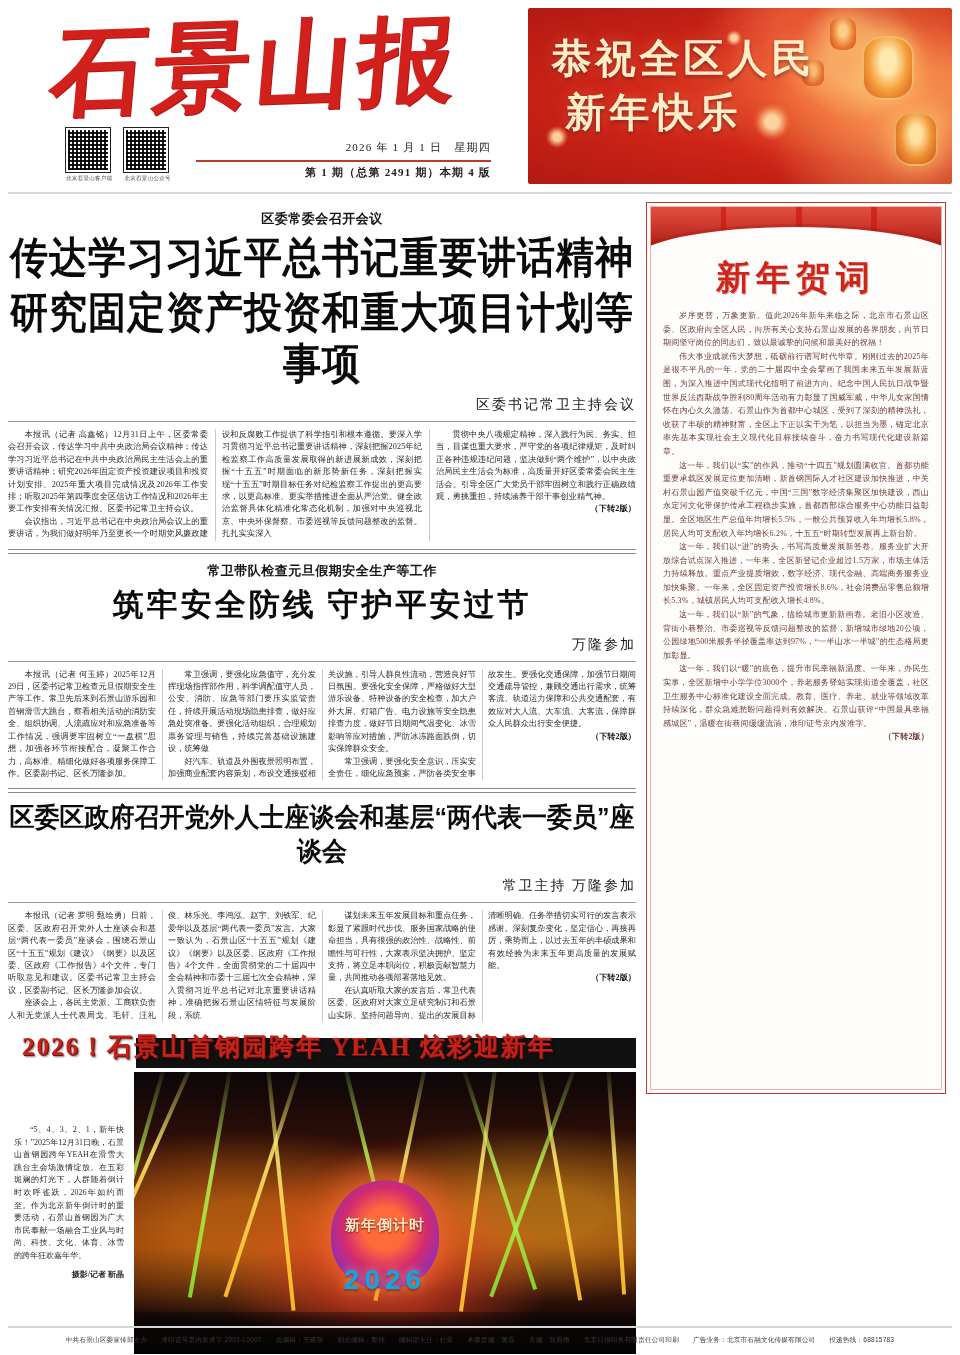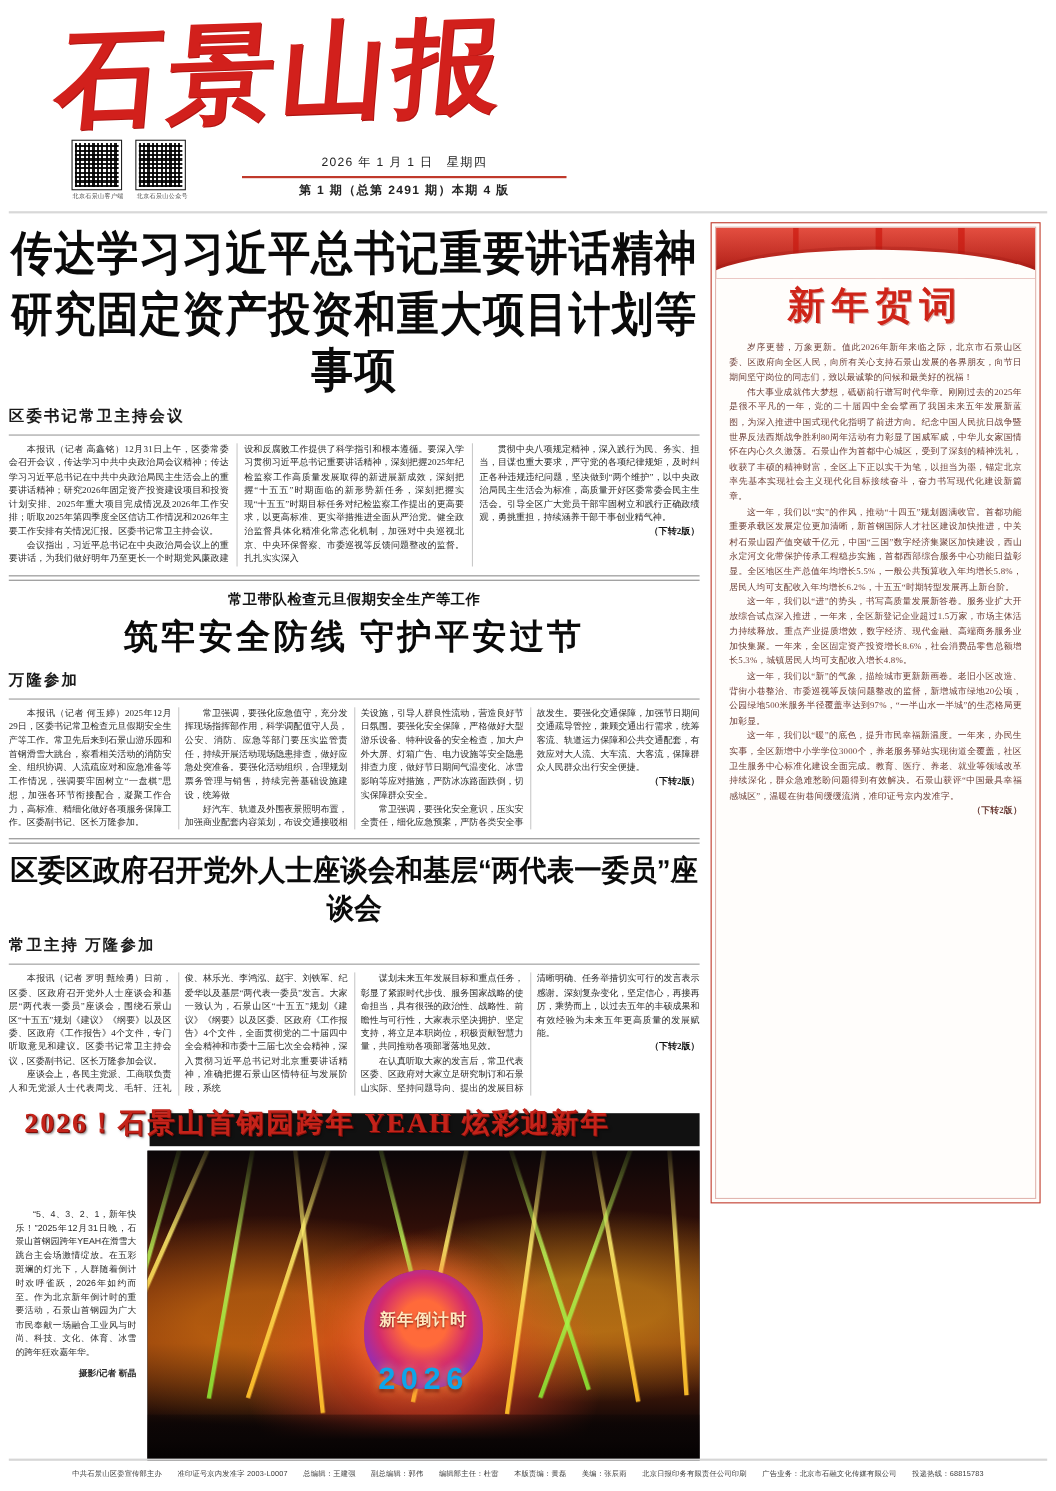--- a/index.html
+++ b/index.html
@@ -23,22 +23,22 @@
     white-space:nowrap;
   }
   .qr-block{position:absolute;left:66px;top:128px;display:flex;gap:12px;}
   .qr-item{text-align:center;}
   .qr-img{width:40px;height:40px;background:
     repeating-linear-gradient(0deg,#1a1a1a 0 2px,#fff 2px 4px),
     repeating-linear-gradient(90deg,#1a1a1a 0 2px,transparent 2px 4px);
     background-blend-mode:multiply;border:2px solid #fff;outline:1px solid #222;}
   .qr-cap{font-size:5.5px;color:#444;margin-top:3px;letter-spacing:.3px;white-space:nowrap;
     font-family:"Liberation Sans",sans-serif;}
-  .date-block{position:absolute;left:220px;top:140px;width:295px;text-align:center;
-    font-family:Liberation Sans, sans-serif;}
+  .date-block{position:absolute;left:196px;top:140px;width:295px;text-align:right;
+    font-family:Liberation Serif, serif;}
   .date-line1{font-size:11px;color:#222;letter-spacing:1.2px;padding-bottom:3px;}
   .date-rule{height:1.5px;background:#c0392b;width:100%;margin:2px 0 3px;}
   .date-line2{font-size:11px;color:#222;letter-spacing:1.2px;font-weight:600;}
 
   .mast-right{
     width:428px;margin:8px 8px 8px 0;position:relative;overflow:hidden;border-radius:2px;
     background:
       radial-gradient(circle at 78% 28%,rgba(255,215,130,.55) 0 8%,rgba(255,140,60,.25) 18%,transparent 42%),
       radial-gradient(circle at 90% 62%,rgba(255,200,120,.5) 0 7%,transparent 36%),
       radial-gradient(circle at 62% 12%,rgba(255,120,80,.45) 0 6%,transparent 30%),
@@ -75,21 +75,21 @@
   .col-right{width:300px;margin-left:10px;position:relative;}
 
   
   .kicker{text-align:center;font-family:"Liberation Sans",sans-serif;
     font-weight:700;font-size:13px;letter-spacing:.5px;color:#141414;margin:8px 0 4px;}
   .hl-main{
     text-align:center;font-family:"Liberation Sans",sans-serif;font-weight:700;
     font-size:38px;line-height:46px;letter-spacing:1px;color:#0a0a0a;
     transform:scaleY(1.12);transform-origin:center;margin:6px 0 12px;
   }
-  .subline{text-align:left;font-family:"Liberation Serif",serif;font-weight:700;
+  .subline{text-align:right;font-family:"Liberation Serif",serif;font-weight:400;
     font-size:14px;letter-spacing:2px;color:#1a1a1a;margin:10px 0 6px;}
 
   .hl-2{text-align:center;font-family:"Liberation Serif",serif;font-weight:700;
     font-size:31px;letter-spacing:3px;color:#0a0a0a;margin:2px 0 4px;}
   .hl-3{text-align:center;font-family:"Liberation Sans",sans-serif;font-weight:700;
     font-size:25px;letter-spacing:0px;color:#0a0a0a;margin:4px 0 2px;
     transform:scaleY(1.05);}
 
   .rule-thin{height:1px;background:#9a9a9a;margin:7px 0;}
   .rule-dbl{height:3px;border-top:1px solid #8c8c8c;border-bottom:1px solid #8c8c8c;margin:8px 0;}
@@ -127,21 +127,21 @@
   .ny-contd{display:block;text-align:right;text-indent:0;font-weight:700;}
 
   
   .photo-head{position:relative;height:44px;margin-top:6px;}
   .photo-head-bar{position:absolute;left:128px;right:0;top:10px;height:30px;background:#111;}
   .photo-title{position:absolute;left:14px;top:2px;width:600px;
     font-family:"Liberation Serif",serif;font-weight:700;font-size:25px;letter-spacing:2px;
     color:#c4231a;text-shadow:1px 1px 0 #7d0e09,2px 2px 2px rgba(0,0,0,.5);white-space:nowrap;}
   .photo-row{display:flex;height:282px;}
   .photo-cap{width:124px;box-sizing:border-box;padding:52px 8px 0 6px;
-    font-family:Liberation Sans, sans-serif;
+    font-family:Liberation Serif, serif;
     font-size:8px;line-height:12.6px;color:#2a2a2a;text-align:justify;}
   .photo-cap p{margin:0;text-indent:2em;}
   .photo-credit{display:block;text-align:right;font-weight:700;margin-top:6px;text-indent:0;}
   .photo-img{flex:1;margin-left:2px;position:relative;overflow:hidden;background:#050305;}
   .stage-glow{position:absolute;inset:0;
     background:
       radial-gradient(ellipse at 50% 72%,rgba(255,70,40,.55) 0 14%,transparent 46%),
       radial-gradient(ellipse at 22% 55%,rgba(255,150,20,.45) 0 12%,transparent 44%),
       radial-gradient(ellipse at 80% 50%,rgba(255,190,30,.45) 0 12%,transparent 44%),
       linear-gradient(180deg,#0b0608 0%,#2a0d08 22%,#5e1d0a 45%,#7a2c0b 62%,#130807 88%,#050304 100%);}
@@ -190,28 +190,42 @@
         </div>
       </div>
 
       <div class="date-block">
         <div class="date-line1">2026 年 1 月 1 日　星期四</div>
         <div class="date-rule"></div>
         <div class="date-line2">第 1 期（总第 2491 期）本期 4 版</div>
       </div>
     </div>
 
+    <div class="mast-right">
+      <div class="lantern l1"></div>
+      <div class="lantern l2"></div>
+      <div class="lantern l3"></div>
+      <div class="lantern l4"></div>
+      <div class="spark" style="width:36px;height:36px;right:162px;top:96px;"></div>
+      <div class="spark" style="width:22px;height:22px;left:18px;top:118px;"></div>
+      <div class="spark" style="width:16px;height:16px;right:210px;top:22px;"></div>
+      <div class="greet">
+        <div class="greet-l">恭祝全区人民</div>
+        <div class="greet-l greet-l2">新年快乐</div>
+      </div>
+    </div>
   </div>
   <div class="mast-rule"></div>
 
   <div class="body-grid">
 
     <div class="col-left">
 
       <div>
+        <div class="kicker">区委常委会召开会议</div>
         <div class="hl-main">传达学习习近平总书记重要讲话精神</div>
         <div class="hl-main">研究固定资产投资和重大项目计划等事项</div>
         <div class="subline">区委书记常卫主持会议</div>
         <div class="rule-thin"></div>
         <div class="cols3">
           <p>本报讯（记者 高鑫铭）12月31日上午，区委常委会召开会议，传达学习中共中央政治局会议精神；传达学习习近平总书记在中共中央政治局民主生活会上的重要讲话精神；研究2026年固定资产投资建设项目和投资计划安排、2025年重大项目完成情况及2026年工作安排；听取2025年第四季度全区信访工作情况和2026年主要工作安排有关情况汇报。区委书记常卫主持会议。</p>
           <p>会议指出，习近平总书记在中央政治局会议上的重要讲话，为我们做好明年乃至更长一个时期党风廉政建设和反腐败工作提供了科学指引和根本遵循。要深入学习贯彻习近平总书记重要讲话精神，深刻把握2025年纪检监察工作高质量发展取得的新进展新成效，深刻把握“十五五”时期面临的新形势新任务，深刻把握实现“十五五”时期目标任务对纪检监察工作提出的更高要求，以更高标准、更实举措推进全面从严治党。健全政治监督具体化精准化常态化机制，加强对中央巡视北京、中央环保督察、市委巡视等反馈问题整改的监督。扎扎实实深入</p>
           <p>贯彻中央八项规定精神，深入践行为民、务实、担当，目谋也重大要求，严守党的各项纪律规矩，及时纠正各种违规违纪问题，坚决做到“两个维护”，以中央政治局民主生活会为标准，高质量开好区委常委会民主生活会。引导全区广大党员干部牢固树立和践行正确政绩观，勇挑重担，持续涵养干部干事创业精气神。</p>
           <span class="contd">（下转2版）</span>
         </div>

